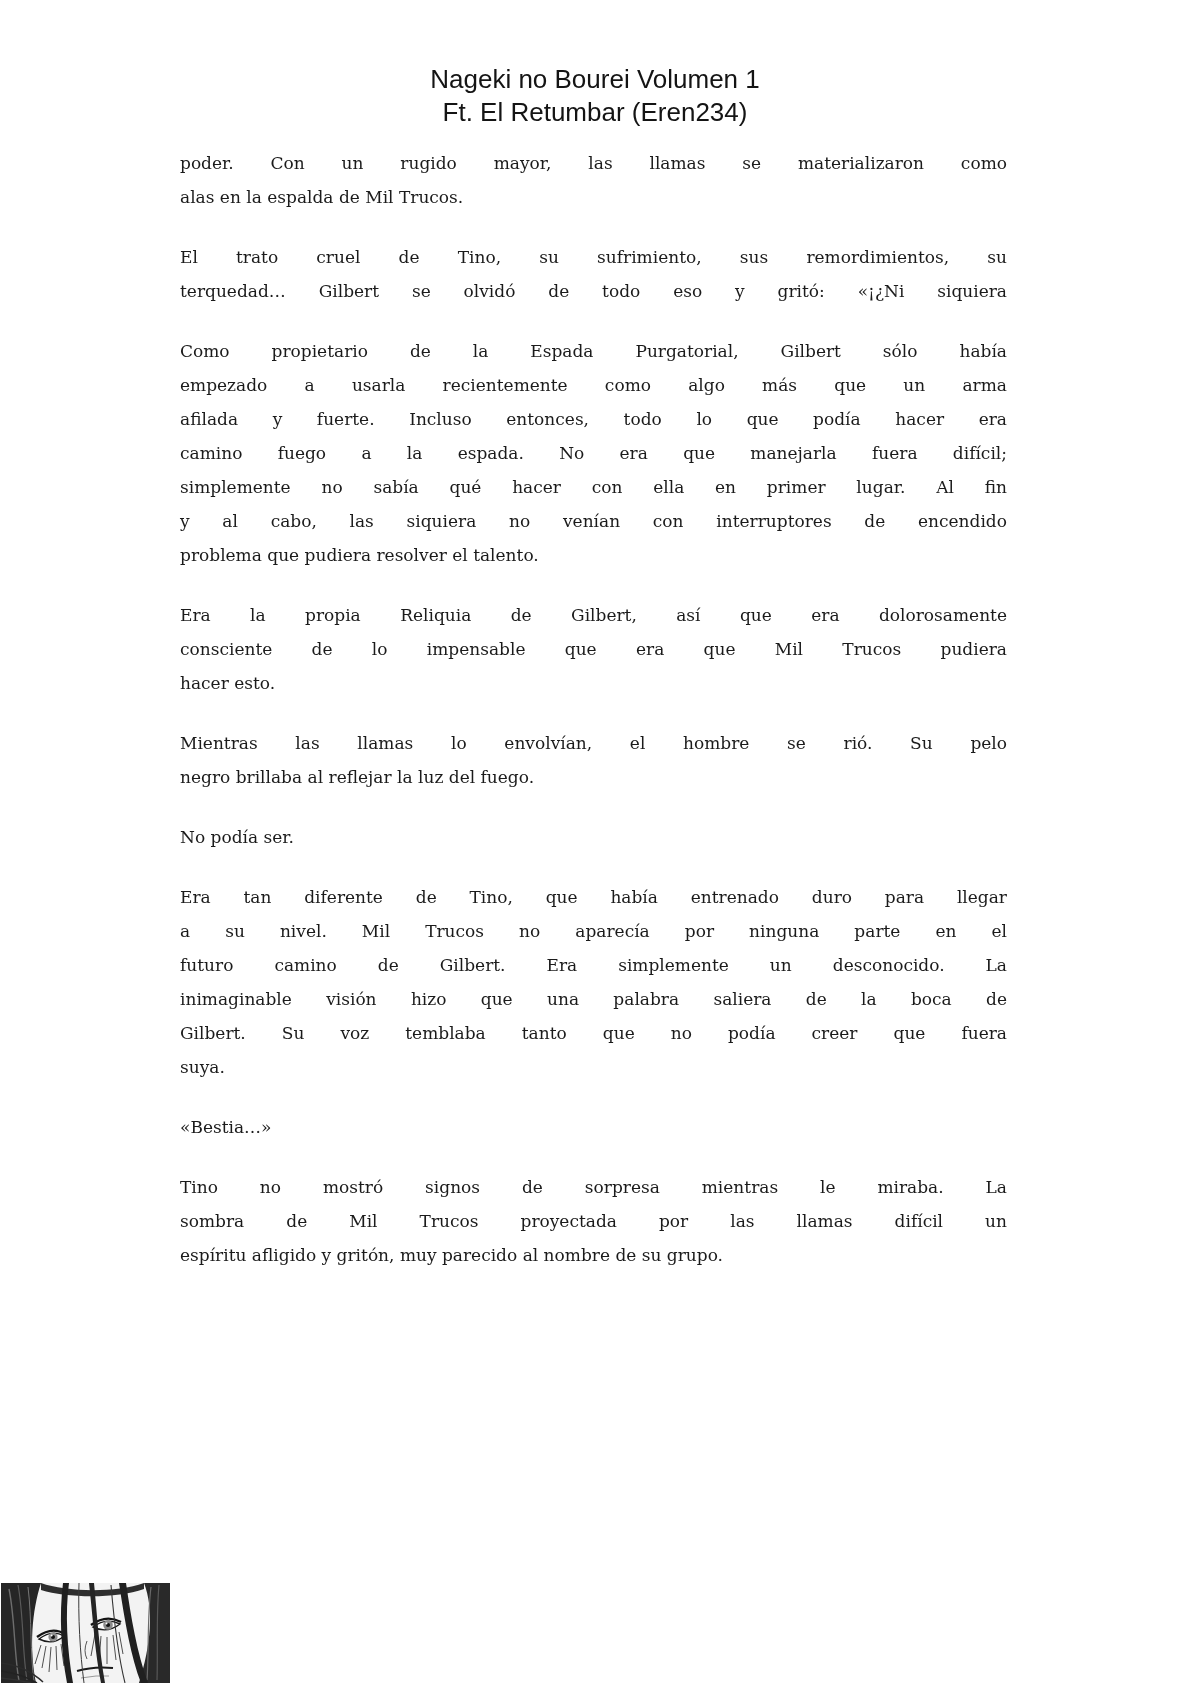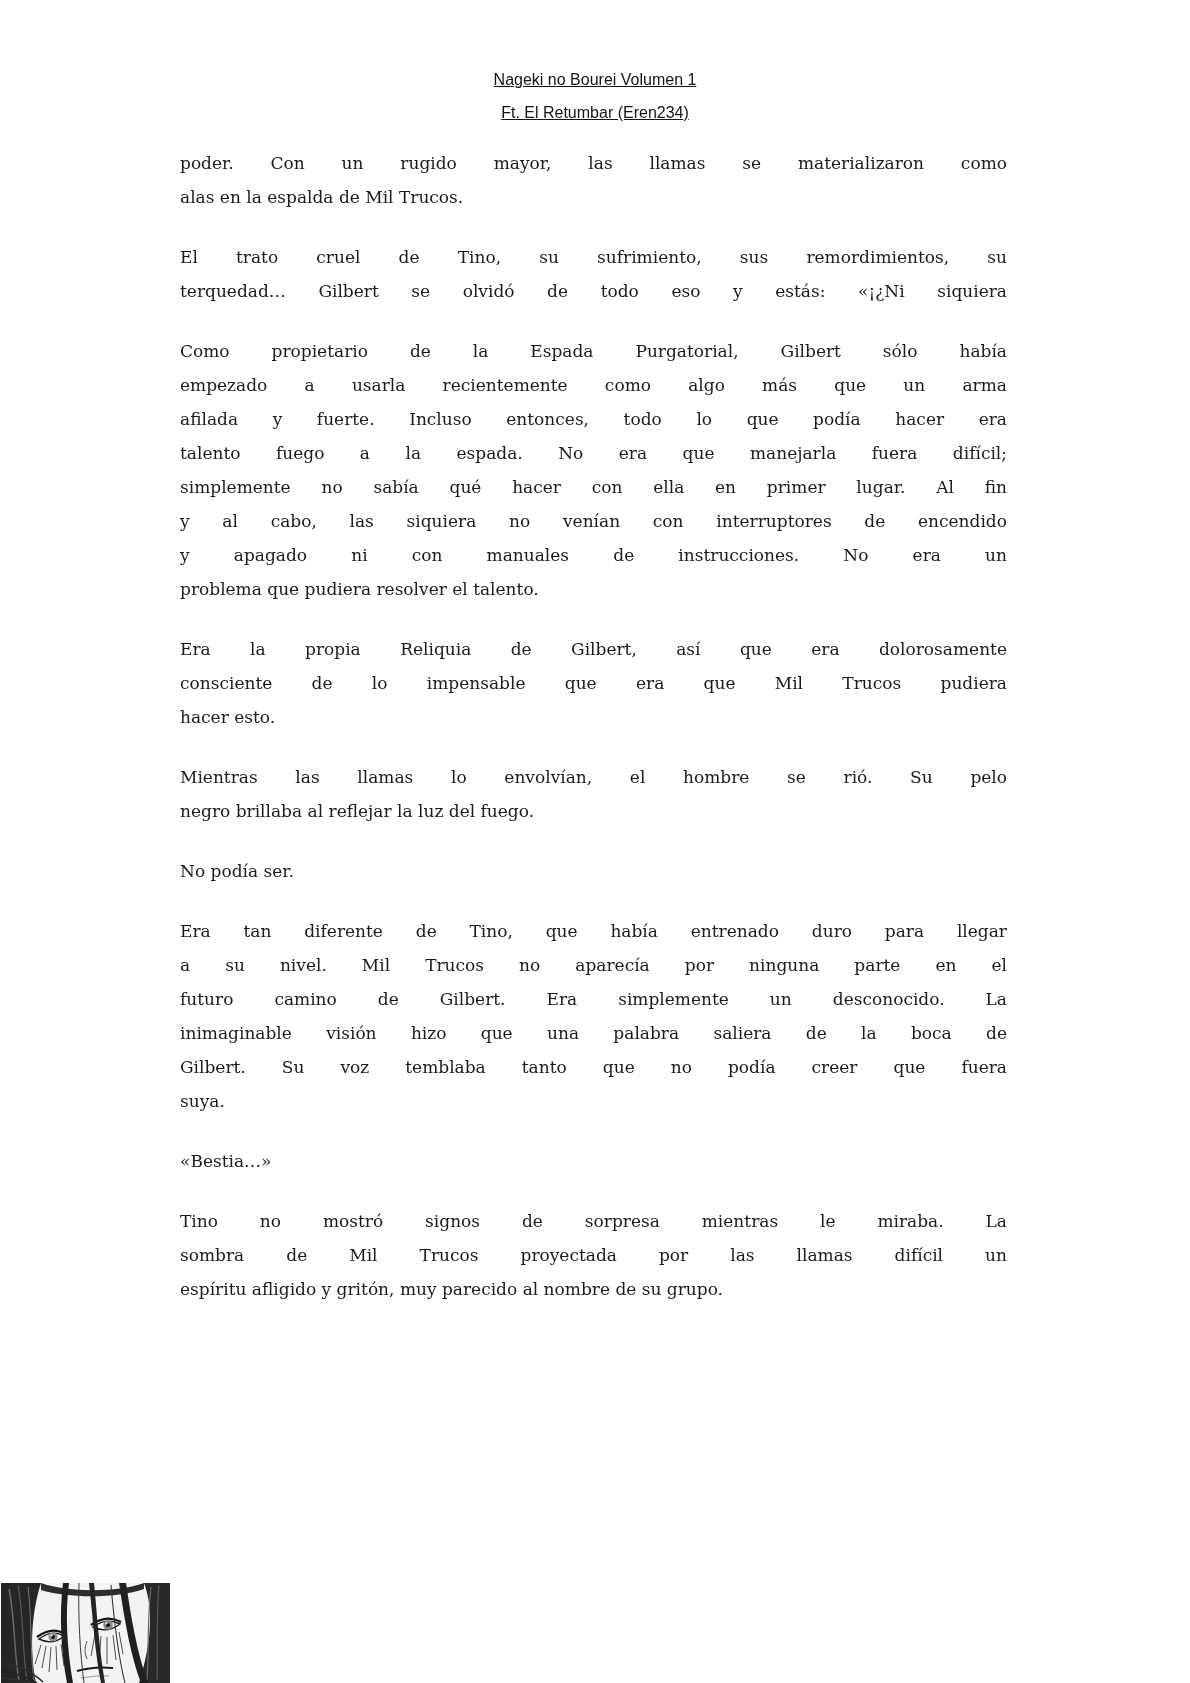--- a/index.html
+++ b/index.html
@@ -12,24 +12,23 @@
     font-family: "DejaVu Serif", serif;
     color: #1b1b1b;
   }
   .doc-header {
     position: absolute;
     top: 63px;
     left: 0;
     width: 100%;
     text-align: center;
     font-family: "Liberation Sans", sans-serif;
-    font-size: 16px;
+    font-size: 26px;
     line-height: 33px;
     color: #141414;
-    text-decoration: underline;
   }
   .text-body {
     position: absolute;
     top: 146px;
     left: 180px;
     width: 827px;
     font-size: 17px;
     line-height: 34px;
   }
   .paragraph { margin: 0 0 26px 0; }
@@ -61,30 +60,29 @@
     <div class="h-line">Ft. El Retumbar (Eren234)</div>
   </header>
 
   <main class="text-body">
       <div class="paragraph">
         <div class="line"><span class="seg">poder. Con un rugido mayor, las llamas se materializaron como</span></div>
         <div class="line last"><span class="seg">alas en la espalda de Mil Trucos.</span></div>
       </div>
       <div class="paragraph">
         <div class="line"><span class="seg">El trato cruel de Tino, su sufrimiento, sus remordimientos, su</span></div>
-        <div class="line"><span class="seg">terquedad… Gilbert se olvidó de todo eso y estás: </span><span class="seg italic">«¡¿Ni siquiera</span></div>
+        <div class="line"><span class="seg">terquedad… Gilbert se olvidó de todo eso y gritó: </span><span class="seg italic">«¡¿Ni siquiera</span></div>
       </div>
       <div class="paragraph">
         <div class="line"><span class="seg">Como propietario de la Espada Purgatorial, Gilbert sólo había</span></div>
         <div class="line"><span class="seg">empezado a usarla recientemente como algo más que un arma</span></div>
         <div class="line"><span class="seg">afilada y fuerte. Incluso entonces, todo lo que podía hacer era</span></div>
-        <div class="line"><span class="seg">talento fuego a la espada. No era que manejarla fuera difícil;</span></div>
+        <div class="line"><span class="seg">camino fuego a la espada. No era que manejarla fuera difícil;</span></div>
         <div class="line"><span class="seg">simplemente no sabía qué hacer con ella en primer lugar. Al fin</span></div>
         <div class="line"><span class="seg">y al cabo, las siquiera no venían con interruptores de encendido</span></div>
-        <div class="line"><span class="seg">y apagado ni con manuales de instrucciones. No era un</span></div>
         <div class="line last"><span class="seg">problema que pudiera resolver el talento.</span></div>
       </div>
       <div class="paragraph">
         <div class="line"><span class="seg">Era la propia Reliquia de Gilbert, así que era dolorosamente</span></div>
         <div class="line"><span class="seg">consciente de lo impensable que era que Mil Trucos pudiera</span></div>
         <div class="line last"><span class="seg">hacer esto.</span></div>
       </div>
       <div class="paragraph">
         <div class="line"><span class="seg">Mientras las llamas lo envolvían, el hombre se rió. Su pelo</span></div>
         <div class="line last"><span class="seg">negro brillaba al reflejar la luz del fuego.</span></div>

